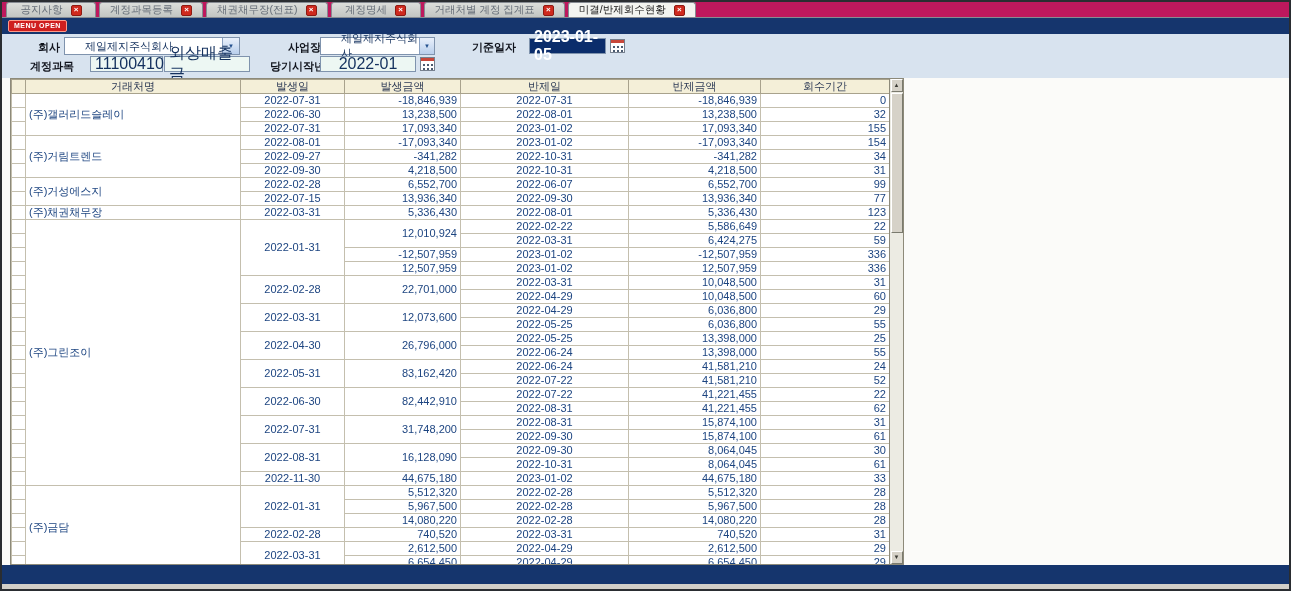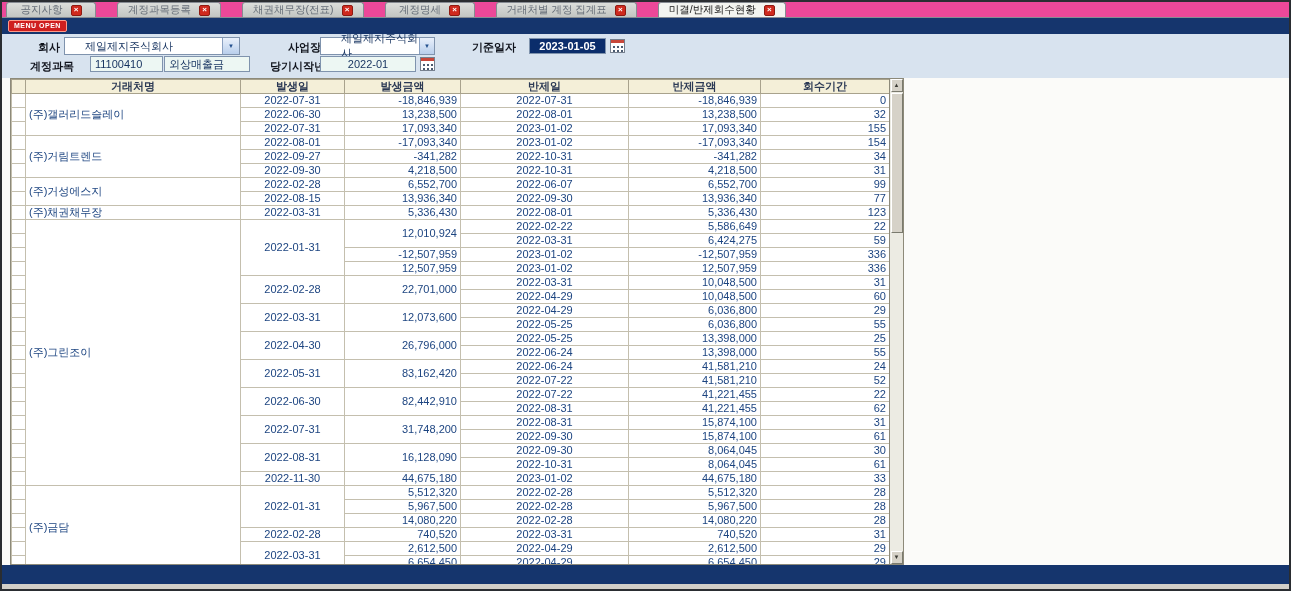--- a/index.html
+++ b/index.html
@@ -1,46 +1,46 @@
 <!DOCTYPE html>
 <html><head>
 <meta charset="utf-8">
 <style>
   html,body{margin:0;padding:0;}
   body{font-family:"Liberation Sans",sans-serif;background:#8a8f96;}
   .window{position:relative;width:1291px;height:591px;background:#d8e3ef;border:2px solid #2a2d31;box-sizing:border-box;overflow:hidden;}
 
   
-  .tab-bar{position:absolute;left:0;top:0;right:0;height:16px;background:#ec4899;border-bottom:1px solid #868c94;display:flex;align-items:flex-end;padding-left:4px;gap:21px;box-sizing:border-box;}
+  .tab-bar{position:absolute;left:0;top:0;right:0;height:16px;background:#be185d;border-bottom:1px solid #868c94;display:flex;align-items:flex-end;padding-left:4px;gap:3px;box-sizing:border-box;}
   .tab{display:flex;align-items:center;justify-content:center;gap:8px;height:15px;padding:0 10px;border:1px solid #868b92;border-bottom:none;border-radius:3px 3px 0 0;background:linear-gradient(#dcdedb,#c2c5c2);font-size:10.5px;color:#666e78;min-width:90px;box-sizing:border-box;white-space:nowrap;}
   .tab.active{background:#f3f4f0;color:#141414;}
   .tab-close{display:inline-block;width:9px;height:9px;background:#cf2a1e;border:1px solid #8e1a12;border-radius:2px;color:#fff;font-size:8px;line-height:8px;text-align:center;font-weight:bold;box-sizing:content-box;}
 
   
   .menu-bar{position:absolute;left:0;top:16px;right:0;height:16px;background:#15356d;}
   .menu-open{position:absolute;left:6px;top:2px;background:#cf1f1f;border:1px solid #ff9a8a;color:#fff;font-size:7px;font-weight:bold;padding:1px 5px 2px 5px;border-radius:2px;letter-spacing:.5px;}
 
   
   .form-panel{position:absolute;left:0;top:32px;right:0;height:44px;background:#d8e3ef;border-bottom:2px solid #f97316;}
   .lbl{position:absolute;font-size:11px;font-weight:bold;color:#10131c;white-space:nowrap;}
   .combo{position:absolute;background:#fff;border:1px solid #7f93ad;display:flex;align-items:center;font-size:11px;color:#14315e;padding-left:20px;box-sizing:border-box;}
   .combo .arrow-btn{margin-left:auto;width:16px;align-self:stretch;background:linear-gradient(#e9f0fb,#b9cfec);border-left:1px solid #8aa0c0;display:flex;align-items:center;justify-content:center;font-size:6px;color:#23508e;}
-  .tfield{position:absolute;border:1px solid #7f93ad;background:#edf7f3;font-size:11px;color:#14315e;display:flex;align-items:center;padding:0 4px;box-sizing:border-box;}
+  .tfield{position:absolute;border:1px solid #7f93ad;background:#edf7f3;font-size:16px;color:#14315e;display:flex;align-items:center;padding:0 4px;box-sizing:border-box;}
   .tfield.selected{background:#0b2d6b;color:#fff;justify-content:center;font-weight:bold;}
   .tfield.center{justify-content:center;}
   .cal-btn{position:absolute;width:15px;height:14px;background:#fff;border:1px solid #76808e;box-sizing:border-box;}
   .cal-btn::before{content:"";position:absolute;left:0;top:0;right:0;height:3px;background:#c8473a;}
   .cal-btn::after{content:"";position:absolute;left:2px;top:6px;width:2px;height:2px;background:#4a5a70;box-shadow:4px 0 0 #4a5a70,8px 0 0 #4a5a70,0 4px 0 #4a5a70,4px 4px 0 #4a5a70,8px 4px 0 #4a5a70;}
 
   
   .content{position:absolute;left:0;top:76px;right:0;bottom:24px;background:#fbfbf9;}
   .grid{position:absolute;left:8px;top:0;height:100%;display:flex;}
   .tbl-wrap{width:880px;height:100%;overflow:hidden;border:1px solid #8d8a7a;box-sizing:border-box;background:#fff;}
   table.rgrid{border-collapse:collapse;table-layout:fixed;width:878px;font-size:11px;color:#1c4480;}
-  table.rgrid th{background:#f4efd8;border:1px solid #a8a28c;font-weight:bold;color:#2c3a55;height:13px;font-size:11px;padding:0;line-height:13px;}
+  table.rgrid th{background:#f4efd8;border:1px solid #a8a28c;font-weight:normal;color:#2c3a55;height:13px;font-size:11px;padding:0;line-height:13px;}
   table.rgrid td{border:1px solid #c4bfae;height:13px;line-height:13px;padding:0 3px;white-space:nowrap;overflow:hidden;vertical-align:middle;background:#fff;}
   td.gutter{background:#f4efd8;border-color:#a8a28c;padding:0;}
   td.name{background:#e9f1fa;padding-left:4px;}
   td.odate{background:#e9f1fa;text-align:center;}
   td.oamt{text-align:right;}
   td.sdate{text-align:center;}
   td.samt{text-align:right;}
   td.days{text-align:right;padding-right:30px;}
 
   
@@ -194,21 +194,21 @@
                 <td class="gutter"></td>
                 <td class="name" rowspan="2">(주)거성에스지</td>
                 <td class="odate" rowspan="1">2022-02-28</td>
                 <td class="oamt" rowspan="1">6,552,700</td>
                 <td class="sdate">2022-06-07</td>
                 <td class="samt">6,552,700</td>
                 <td class="days">99</td>
               </tr>
               <tr>
                 <td class="gutter"></td>
-                <td class="odate" rowspan="1">2022-08-15</td>
+                <td class="odate" rowspan="1">2022-07-15</td>
                 <td class="oamt" rowspan="1">13,936,340</td>
                 <td class="sdate">2022-09-30</td>
                 <td class="samt">13,936,340</td>
                 <td class="days">77</td>
               </tr>
               <tr>
                 <td class="gutter"></td>
                 <td class="name" rowspan="1">(주)채권채무장</td>
                 <td class="odate" rowspan="1">2022-03-31</td>
                 <td class="oamt" rowspan="1">5,336,430</td>

